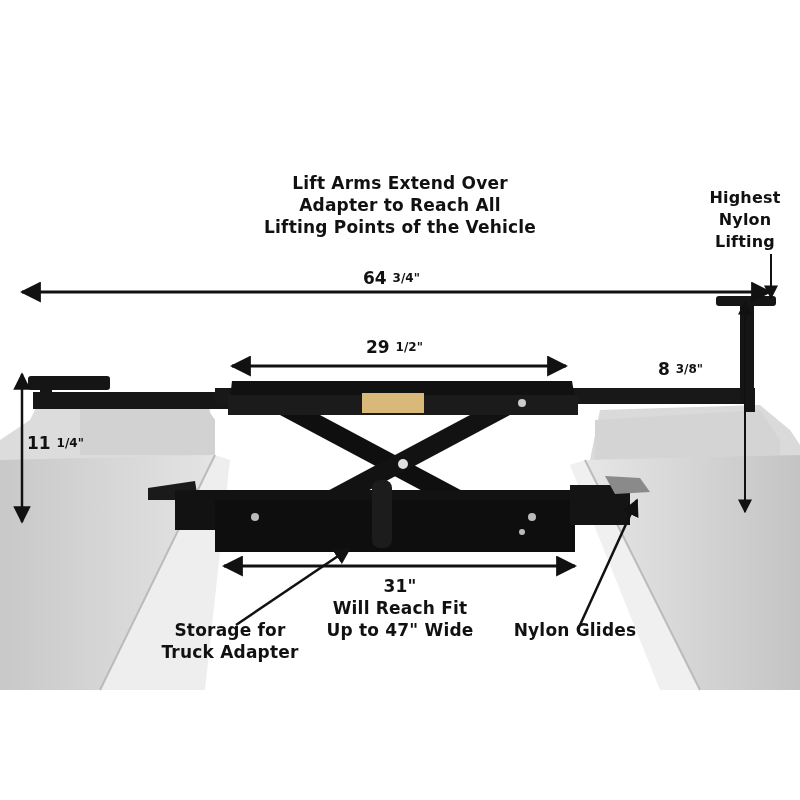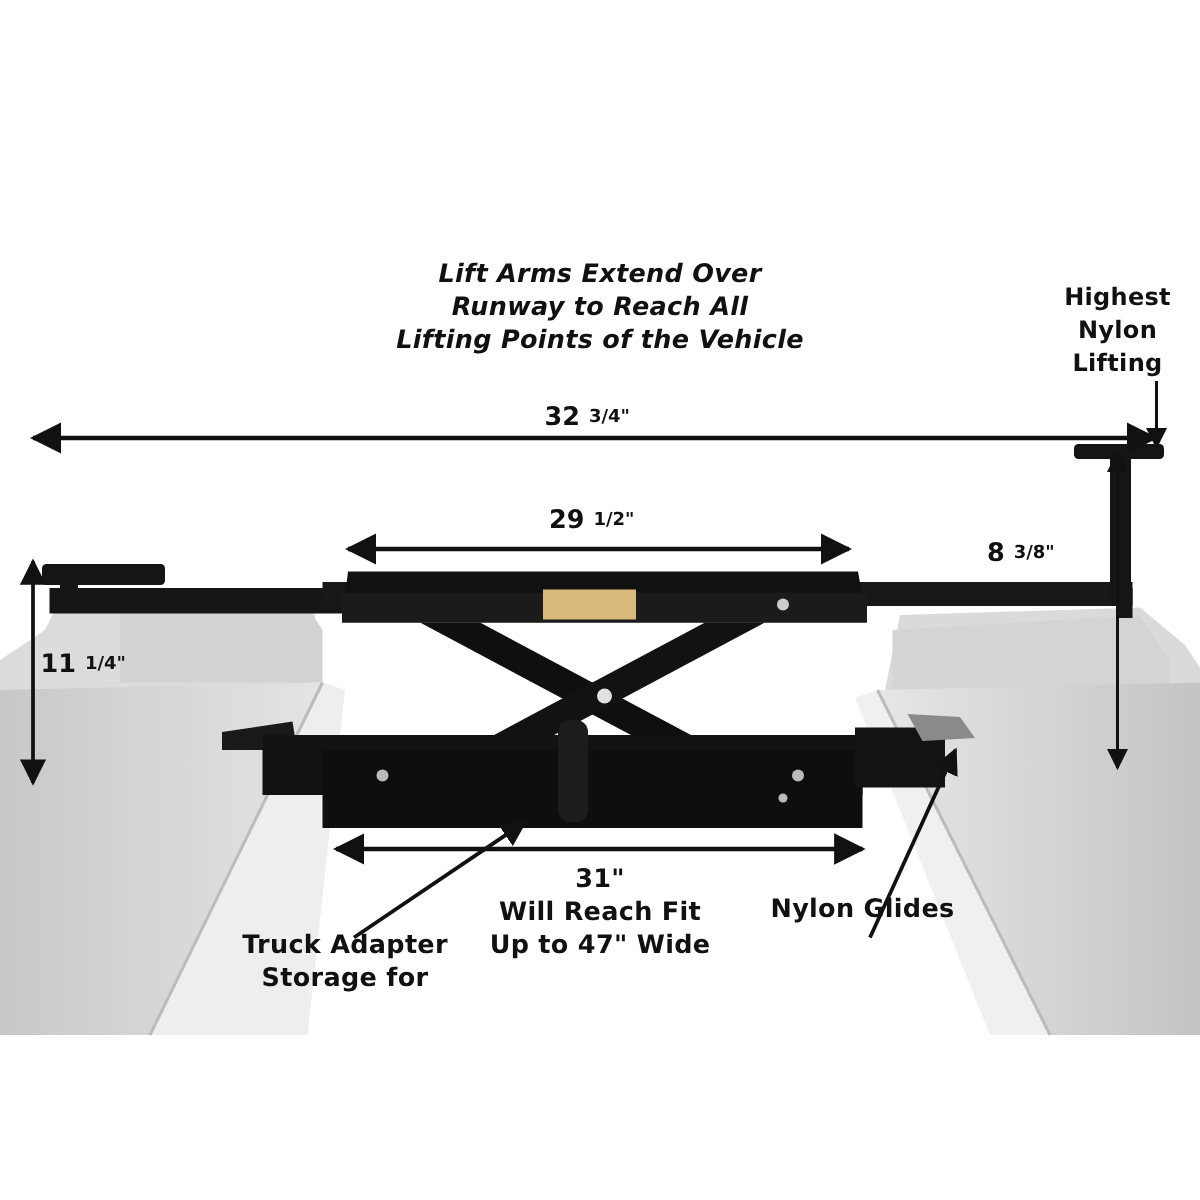--- a/index.html
+++ b/index.html
@@ -106,34 +106,34 @@
     <line x1="771" y1="254" x2="771" y2="298" stroke="#111" stroke-width="2" marker-end="url(#arr)"></line>
     <line x1="232" y1="366" x2="566" y2="366" stroke="#111" stroke-width="3" marker-start="url(#arr)" marker-end="url(#arr)"></line>
     <line x1="745" y1="302" x2="745" y2="512" stroke="#111" stroke-width="2" marker-start="url(#arr)" marker-end="url(#arr)"></line>
     <line x1="22" y1="374" x2="22" y2="522" stroke="#111" stroke-width="2.5" marker-start="url(#arr)" marker-end="url(#arr)"></line>
     <line x1="224" y1="566" x2="575" y2="566" stroke="#111" stroke-width="3" marker-start="url(#arr)" marker-end="url(#arr)"></line>
     <line x1="236" y1="625" x2="350" y2="548" stroke="#111" stroke-width="2.5" marker-end="url(#arr)"></line>
     <line x1="580" y1="625" x2="637" y2="500" stroke="#111" stroke-width="2.5" marker-end="url(#arr)"></line>
   </g>
 </svg>
 
-<div class="label" style="left:240px; top:172px; width:320px;font-style:italic;">
+<div class="label" style="left:240px; top:172px; width:320px;">
   <span class="line">Lift Arms Extend Over</span>
-  <span class="line">Runway to Reach All</span>
+  <span class="line">Adapter to Reach All</span>
   <span class="line">Lifting Points of the Vehicle</span>
 </div>
 
 <div class="label" style="left:690px; top:187px; width:110px; font-size:16px;">
   <span class="line">Highest</span>
   <span class="line">Nylon</span>
   <span class="line">Lifting</span>
 </div>
 
 <div class="dim" style="left:363px; top:268px;">
-  <span>32</span>
+  <span>64</span>
   <span class="frac">3/4"</span>
 </div>
 
 <div class="dim" style="left:366px; top:337px;">
   <span>29</span>
   <span class="frac">1/2"</span>
 </div>
 
 <div class="dim" style="left:658px; top:359px;">
   <span>8</span>
@@ -145,19 +145,19 @@
   <span class="frac">1/4"</span>
 </div>
 
 <div class="label" style="left:310px; top:575px; width:180px;">
   <span class="line">31"</span>
   <span class="line">Will Reach Fit</span>
   <span class="line">Up to 47" Wide</span>
 </div>
 
 <div class="label" style="left:150px; top:619px; width:160px;">
+  <span class="line">Storage for</span>
   <span class="line">Truck Adapter</span>
-  <span class="line">Storage for</span>
 </div>
 
-<div class="label" style="left:490px; top:595px; width:170px;">
+<div class="label" style="left:490px; top:619px; width:170px;">
   <span class="line">Nylon Glides</span>
 </div>
 
 </body></html>

